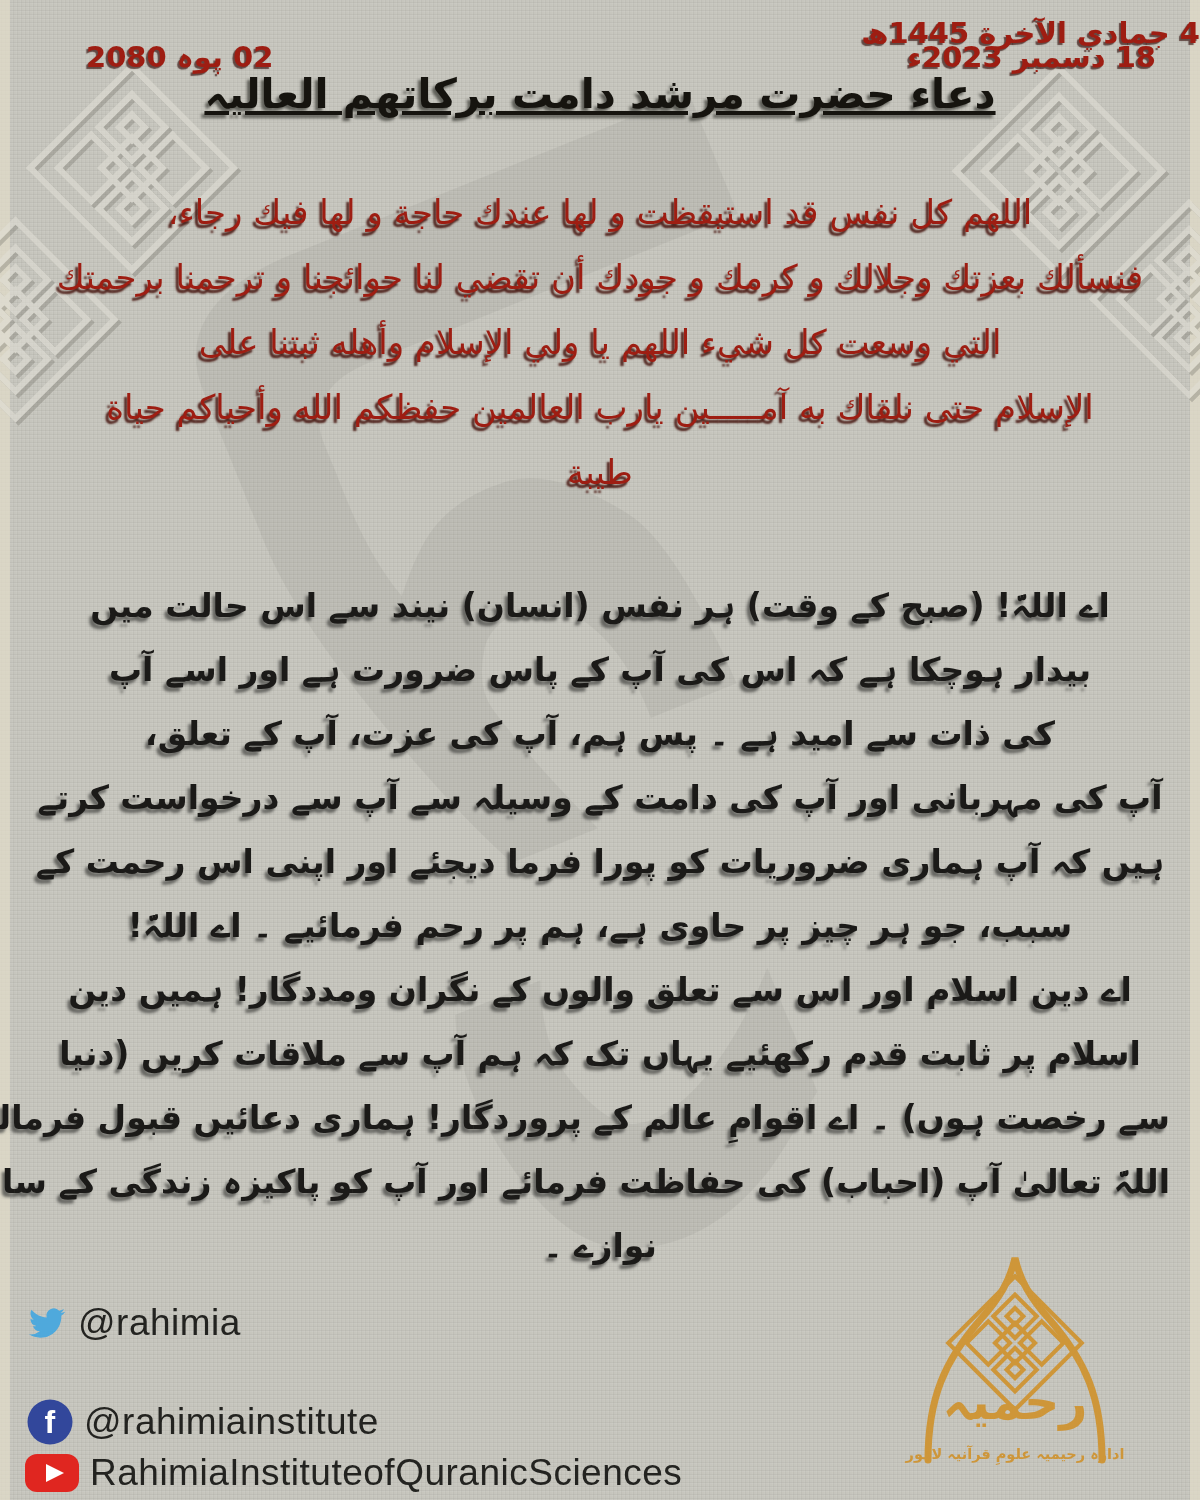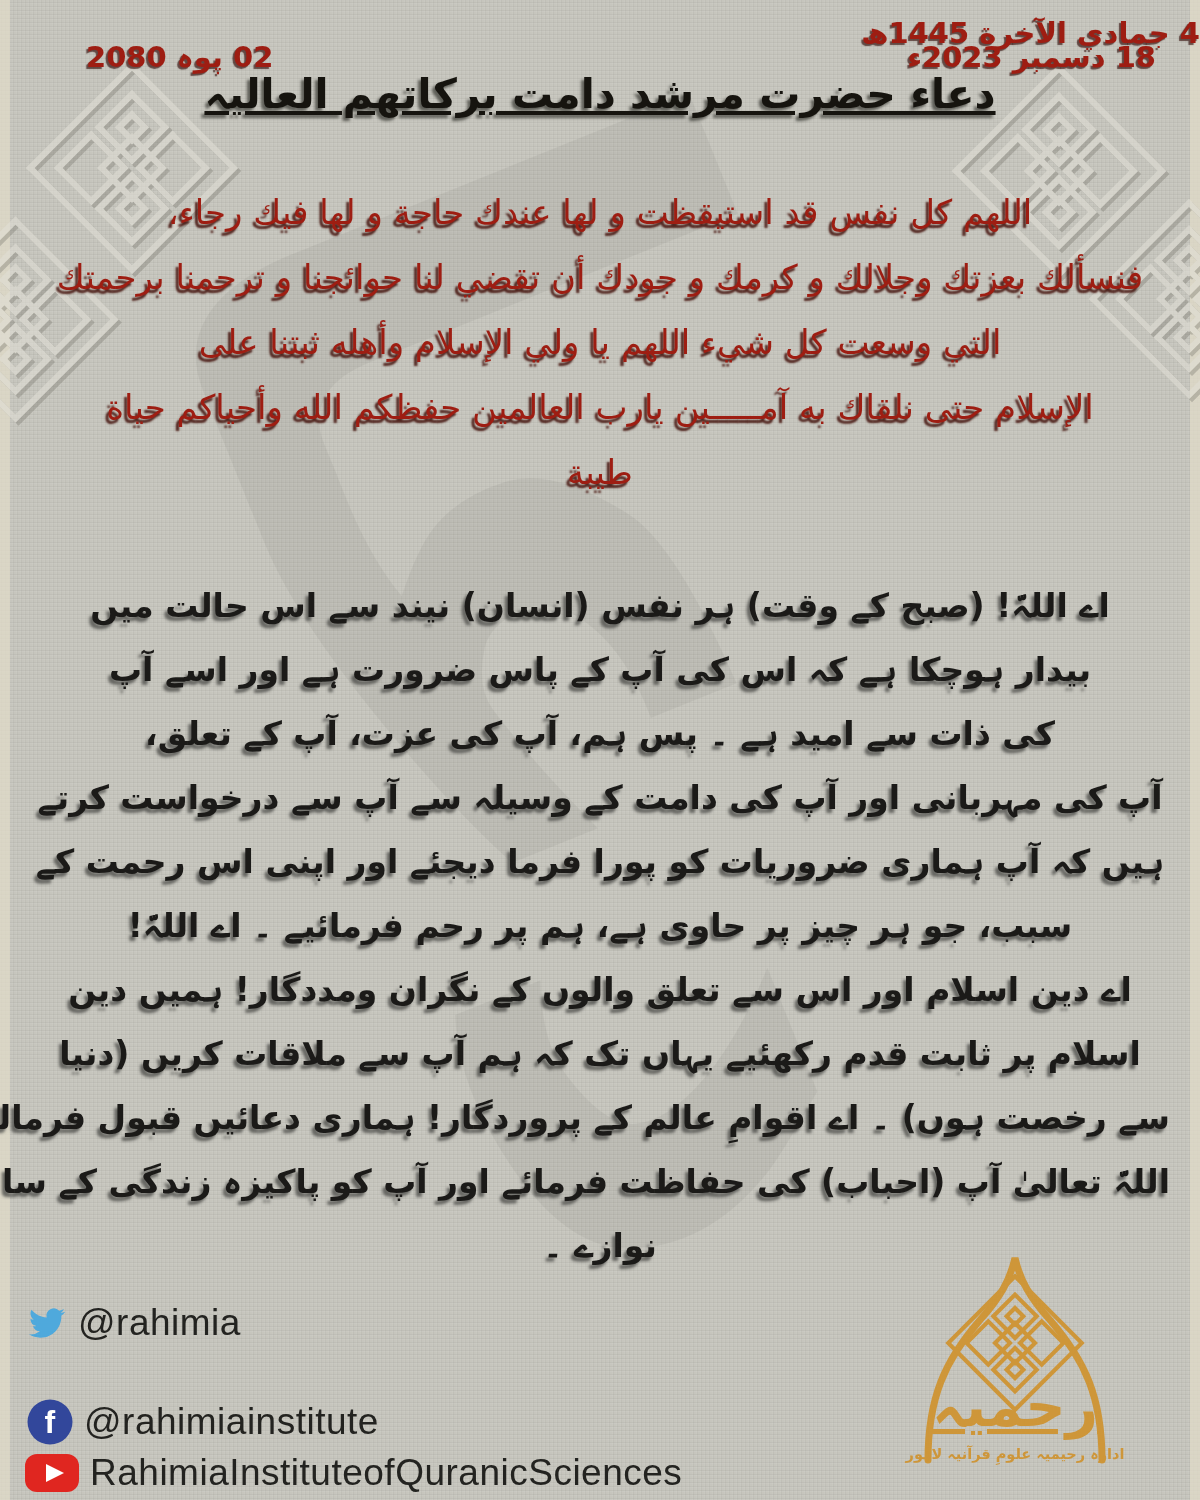--- a/index.html
+++ b/index.html
@@ -51,21 +51,21 @@
               letter-spacing:.5px;}
   .social-row .icon{flex:0 0 auto;display:flex;align-items:center;}
   .row-twitter{left:26px;top:1302px;}
   .row-website{left:30px;top:1352px;}
   .row-facebook{left:26px;top:1398px;}
   .row-youtube{left:24px;top:1452px;}
 
   .logo{position:absolute;left:900px;top:1248px;width:230px;height:250px;color:#ce9639;}
   .logo-svg{position:absolute;left:0;top:0;}
   .logo-wordmark{position:absolute;top:126px;left:0;width:100%;text-align:center;direction:rtl;
-                 font-size:56px;font-weight:bold;letter-spacing:-1px;text-decoration:underline;}
+                 font-size:49px;font-weight:bold;letter-spacing:-1px;}
   .logo-subtitle{position:absolute;top:198px;left:0;width:100%;text-align:center;direction:rtl;
                  font-size:14.5px;font-weight:bold;white-space:nowrap;}
 </style>
 </head>
 <body>
 
 <div class="poster">
 
   <svg width="0" height="0" style="position:absolute" aria-hidden="true">
     <defs>

